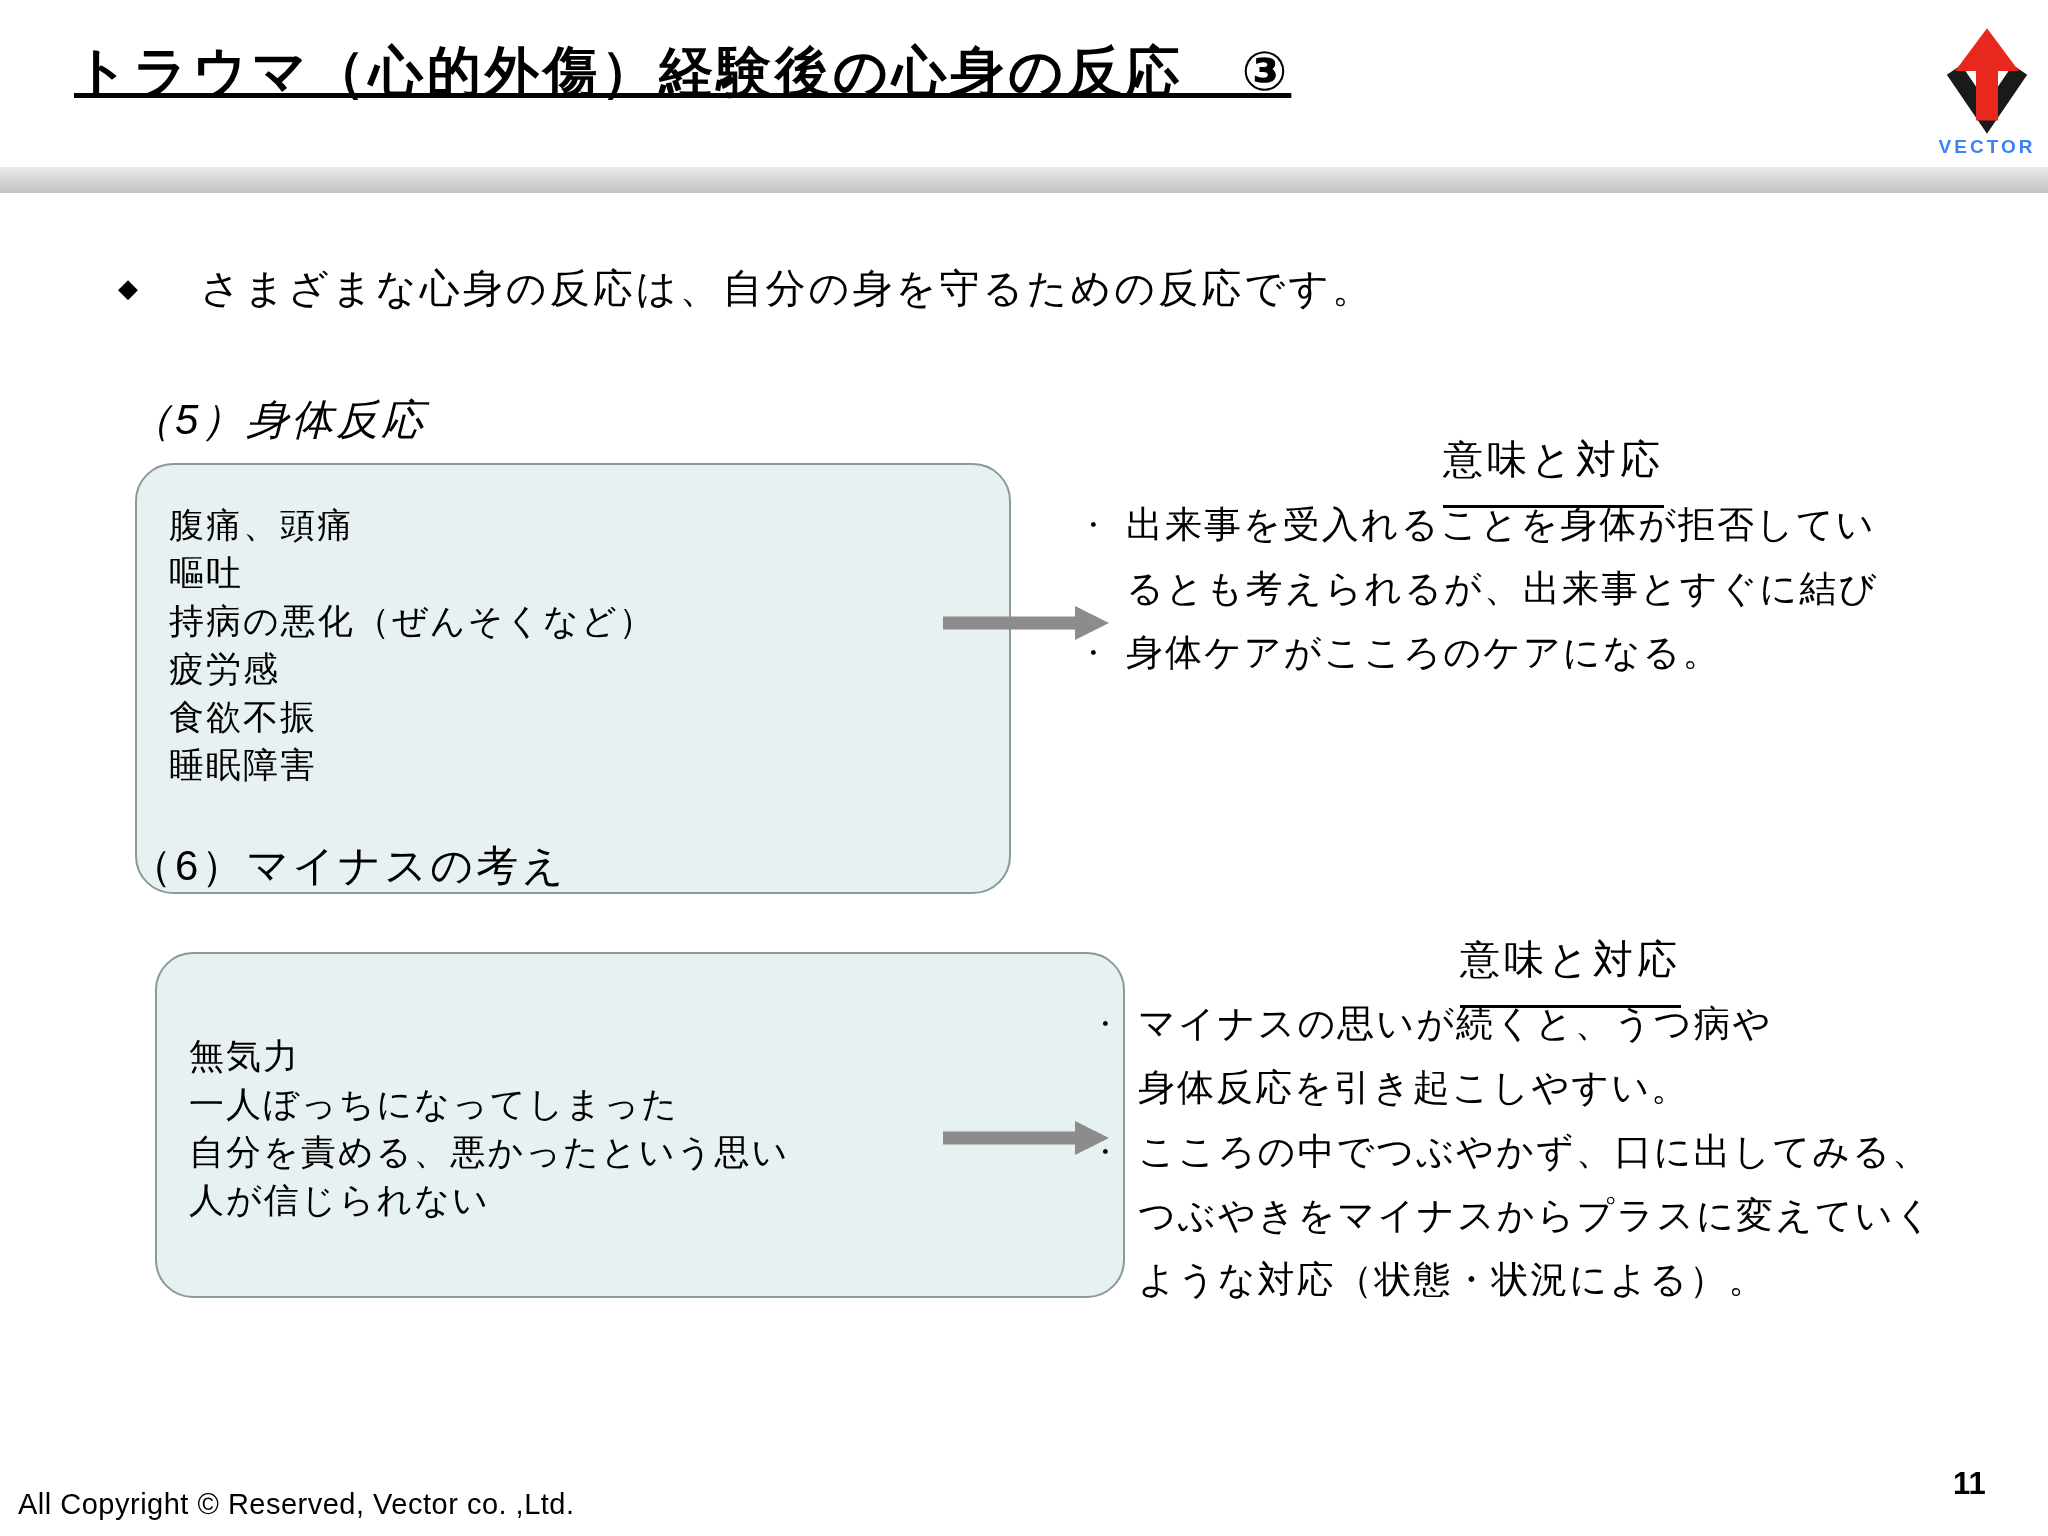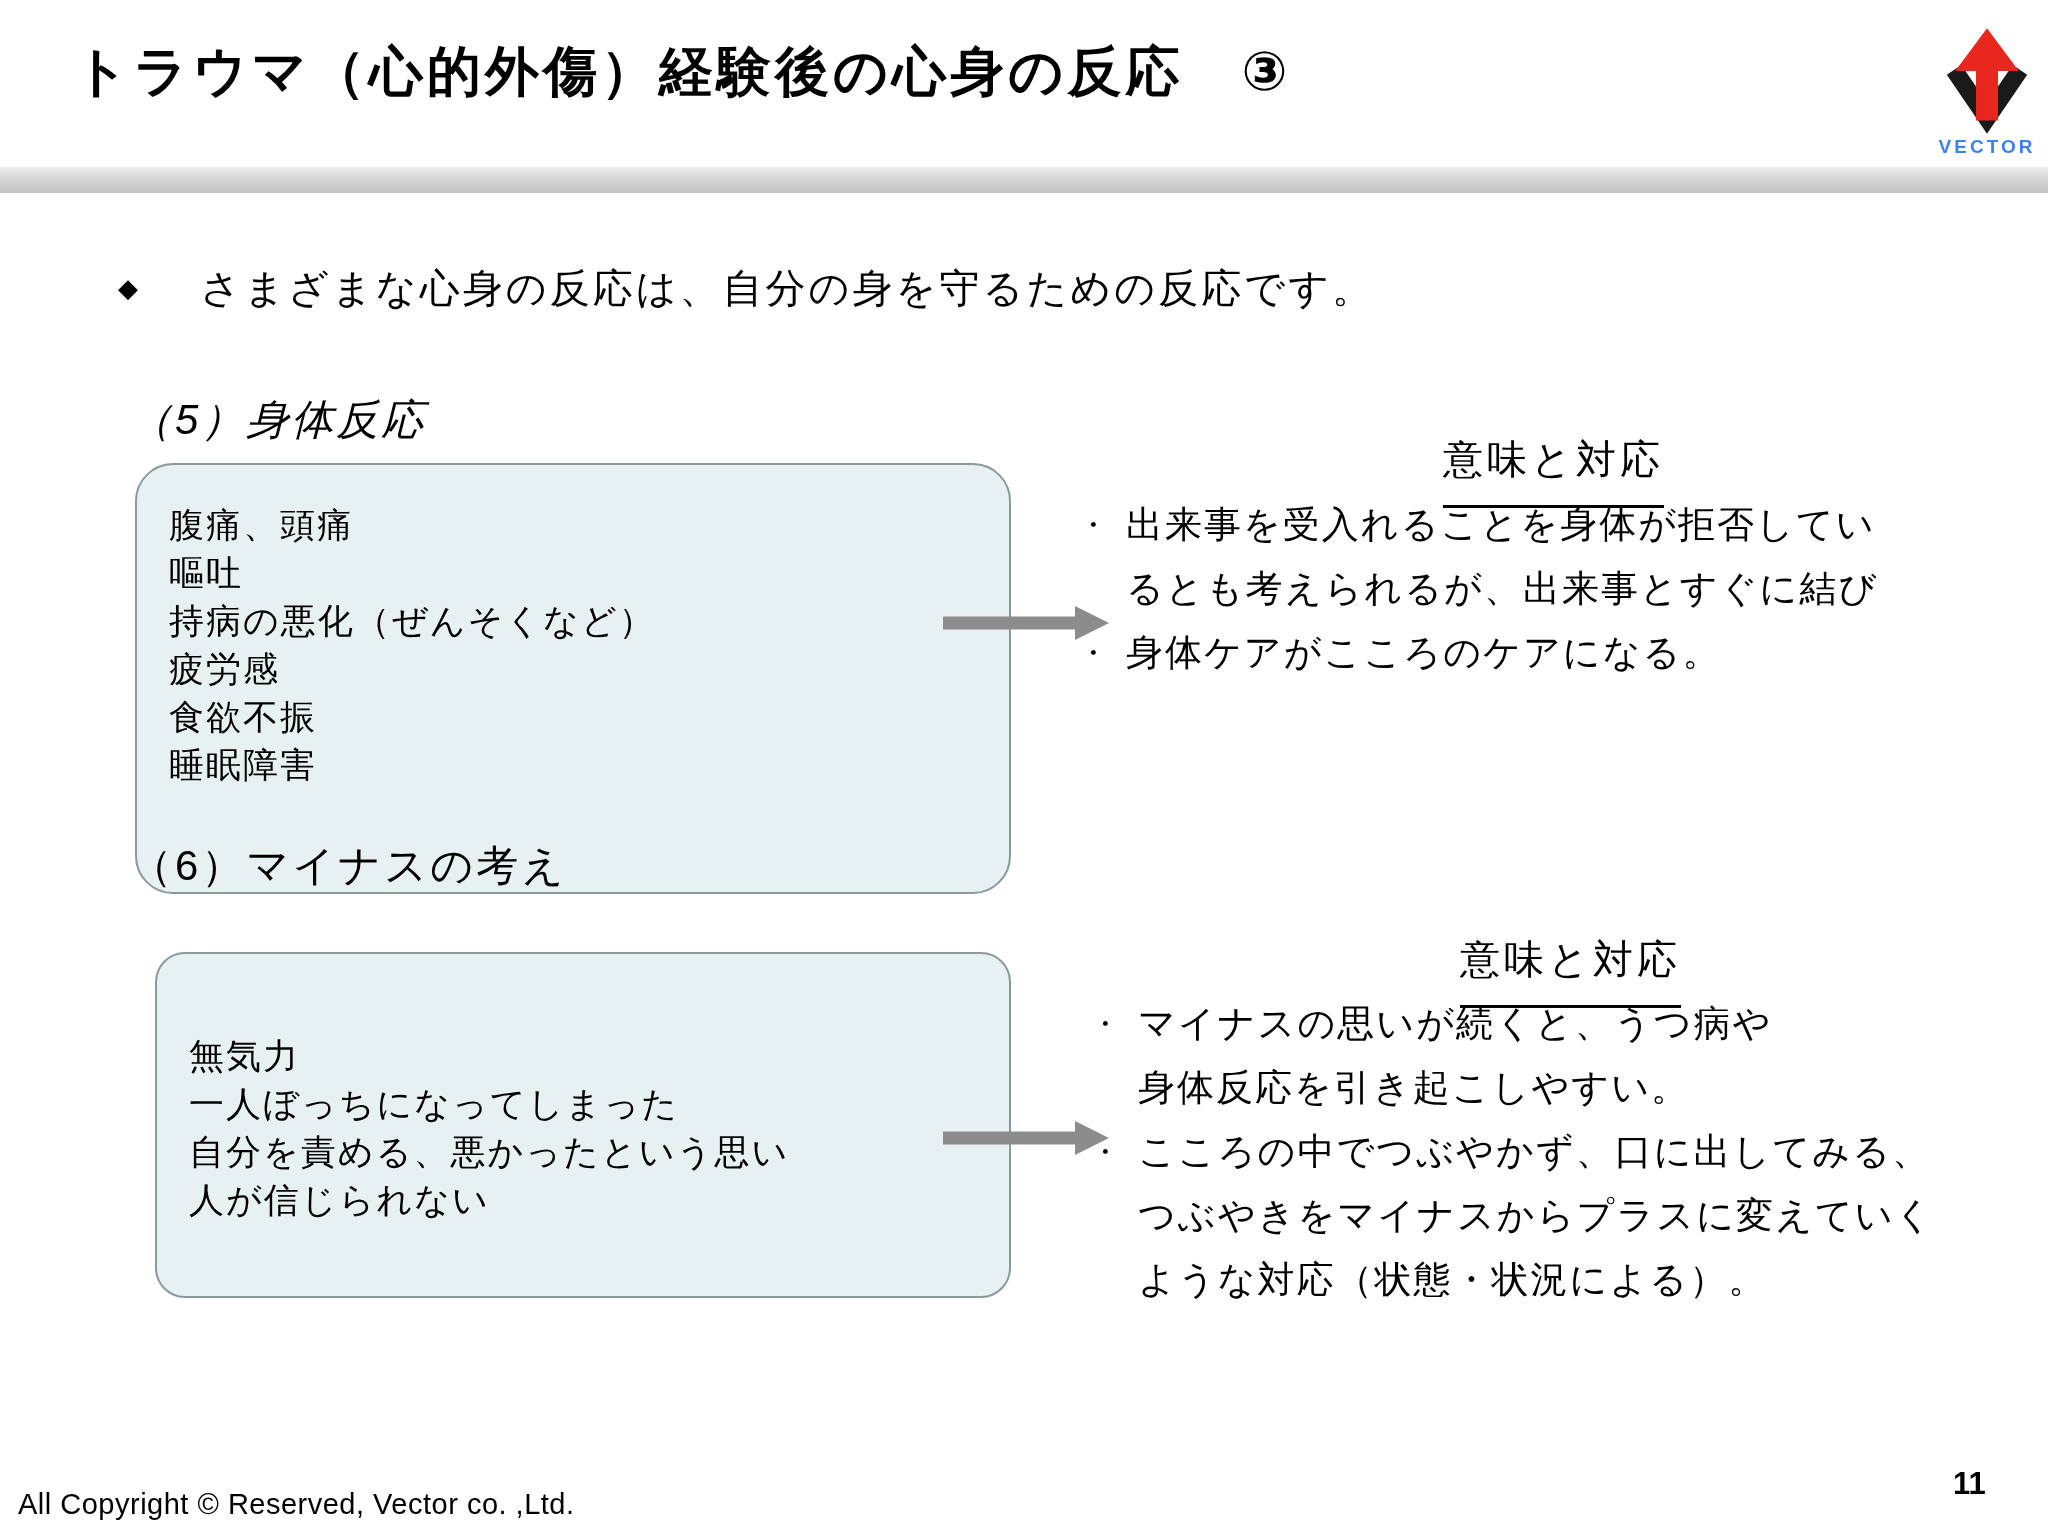--- a/index.html
+++ b/index.html
@@ -10,20 +10,21 @@
     font-family:"Liberation Sans","DejaVu Sans",sans-serif;
     color:#000;
     overflow:hidden;
   }
   .abs{position:absolute;}
   .slide-title{
     left:74px;top:36px;
     font-size:54px;font-weight:bold;
     letter-spacing:4px;
     white-space:nowrap;
+    text-decoration:underline;
   }
   .divider-bar{
     left:0;top:167px;width:2048px;height:26px;
     background:linear-gradient(to bottom,#ececec 0%,#d6d6d6 45%,#c3c3c3 100%);
   }
   .logo{
     left:1932px;top:26px;width:110px;height:140px;
     text-align:center;
   }
   .intro-row{
@@ -45,21 +46,21 @@
   .sym-box{
     background:#e8f1f1;
     border:2px solid #8a9a9a;
     border-radius:38px;
     box-sizing:border-box;
   }
   .sym-box .box-line{
     font-size:35px;letter-spacing:2px;line-height:48px;white-space:nowrap;
   }
   #box5{left:135px;top:463px;width:876px;height:431px;padding:36px 0 0 32px;}
-  #box6{left:155px;top:952px;width:856px;height:346px;padding:78px 0 0 32px;border-radius:30px;}
+  #box6{left:155px;top:952px;width:970px;height:346px;padding:78px 0 0 32px;}
   .meaning-heading{
     font-size:40px;font-weight:normal;letter-spacing:4px;
     border-bottom:3px solid #000;
     padding-bottom:18px;
     white-space:nowrap;
   }
   .meaning-block{font-size:37px;letter-spacing:2px;}
   .meaning-line{display:flex;line-height:64px;white-space:nowrap;}
   .meaning-bullet{
     width:48px;flex:0 0 48px;

